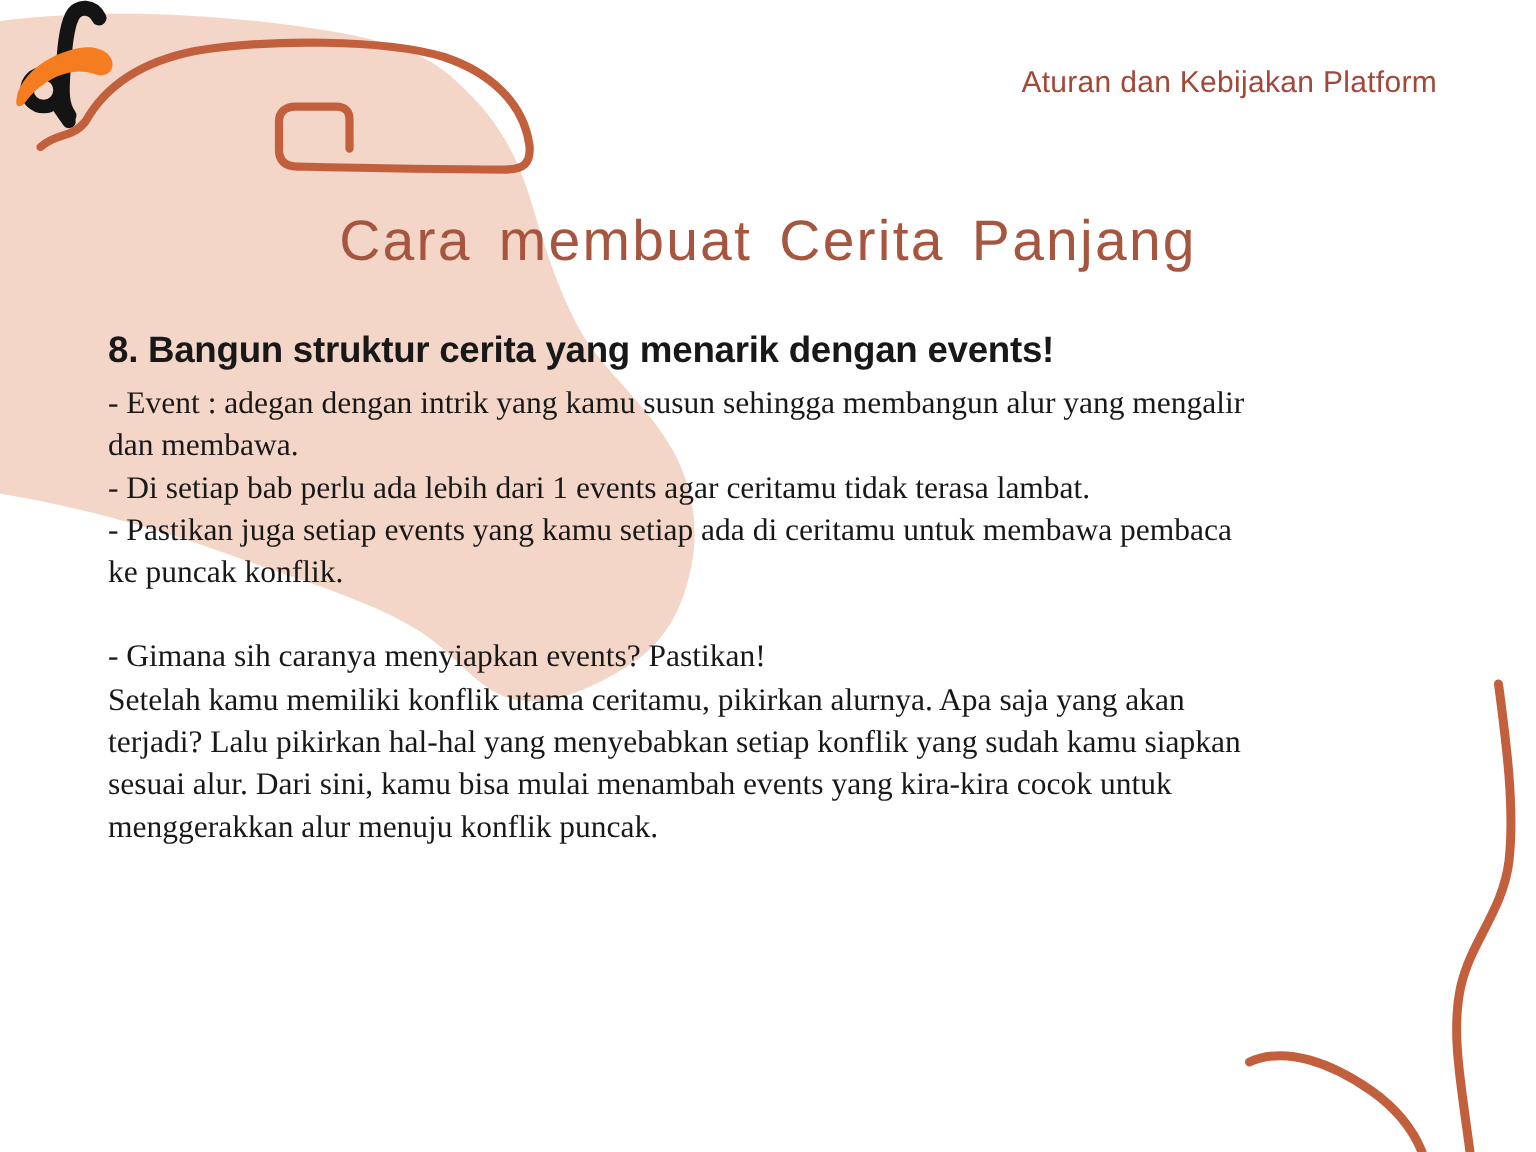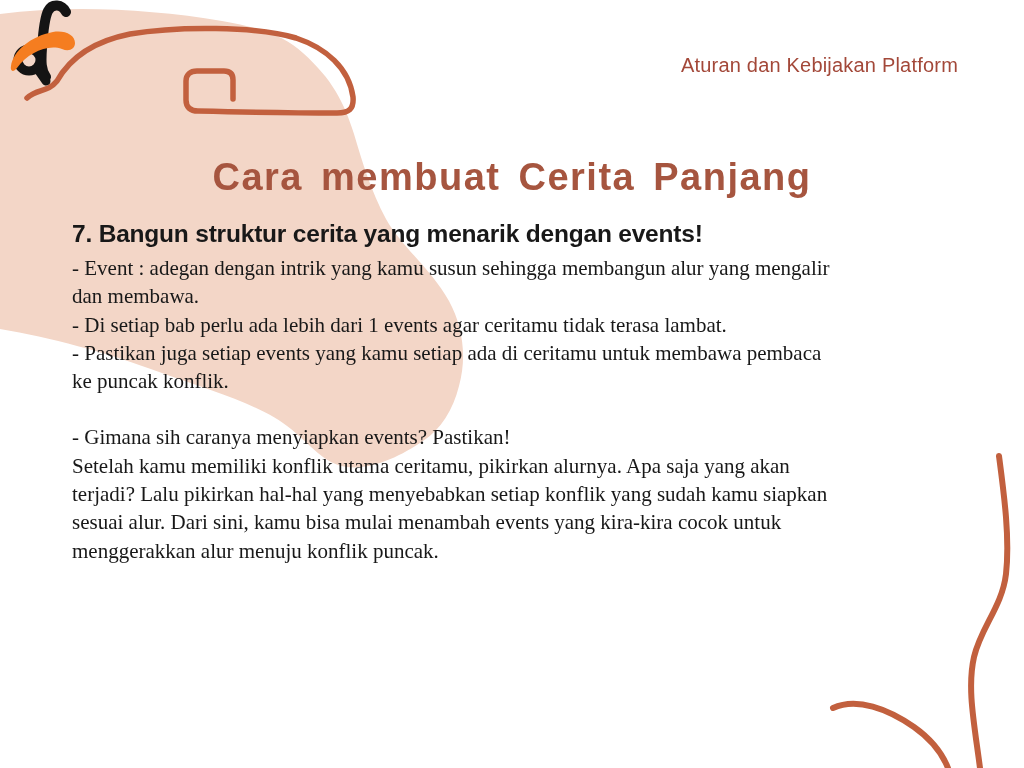--- a/index.html
+++ b/index.html
@@ -7,31 +7,31 @@
     position:relative;
     width:1024px;height:768px;
     background:#ffffff;
     overflow:hidden;
     font-family:"Liberation Sans", sans-serif;
     margin:0 auto;
   }
   .decor-layer{position:absolute;left:0;top:0;width:1024px;height:768px;pointer-events:none;}
   .header-label{
     position:absolute;
-    top:54px;right:66px;
+    top:44px;right:66px;
     font-size:20px;
     letter-spacing:0.2px;
     color:#a34839;
   }
   .slide-title{
     position:absolute;
-    left:0;top:156px;width:1024px;
+    left:0;top:140px;width:1024px;
     text-align:center;
     font-size:38px;
-    font-weight:700;
+    font-weight:400;
     letter-spacing:1.5px;
     word-spacing:6px;
     color:#a6553f;
   }
   .body-block{
     position:absolute;
     left:72px;top:218px;width:890px;
     color:#181818;
   }
   .body-heading{
@@ -100,21 +100,21 @@
     <path fill="none" stroke-width="6" stroke-linecap="round" d="M 833,708
              C 857,697 888,709 914,727
              C 931,739 942,753 948,768" stroke="#c2603e"></path>
   </svg>
 
   <div class="header-label">Aturan dan Kebijakan Platform</div>
 
   <div class="slide-title">Cara membuat Cerita Panjang</div>
 
   <div class="body-block">
-    <div class="body-heading">7. Bangun struktur cerita yang menarik dengan events!</div>
+    <div class="body-heading">8. Bangun struktur cerita yang menarik dengan events!</div>
     <div class="body-par">
         <div class="text-line">- Event : adegan dengan intrik yang kamu susun sehingga membangun alur yang mengalir</div>
         <div class="text-line">dan membawa.</div>
         <div class="text-line">- Di setiap bab perlu ada lebih dari 1 events agar ceritamu tidak terasa lambat.</div>
         <div class="text-line">- Pastikan juga setiap events yang kamu setiap ada di ceritamu untuk membawa pembaca</div>
         <div class="text-line">ke puncak konflik.</div>
       </div>
     <div class="par-gap"></div>
     <div class="body-par">
         <div class="text-line">- Gimana sih caranya menyiapkan events? Pastikan!</div>

